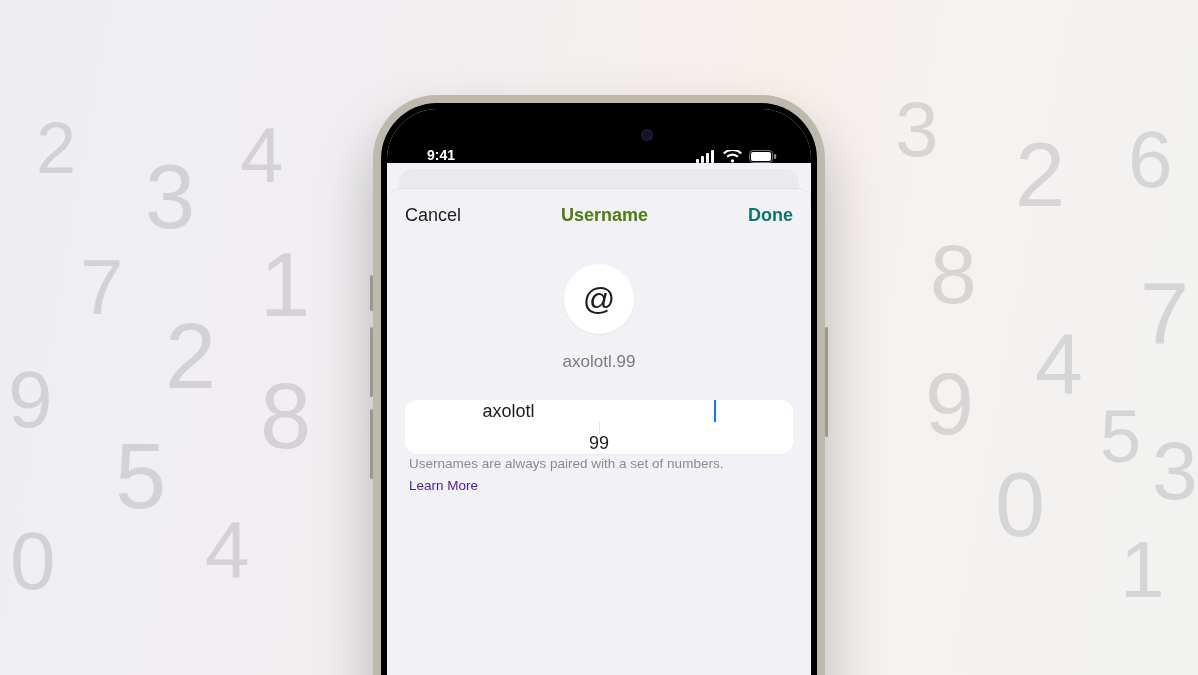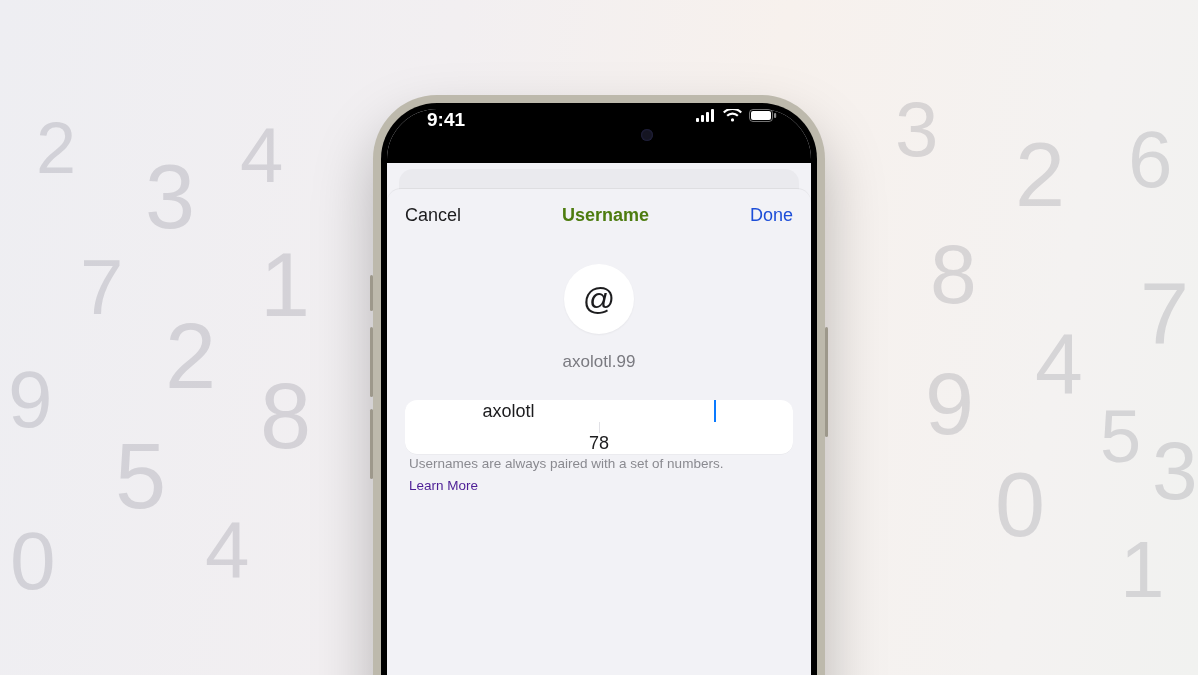--- a/index.html
+++ b/index.html
@@ -41,22 +41,22 @@
   .phone .pbtn { position:absolute; right:-3px; top:232px; width:3px; height:110px; background:#9d988b; border-radius:3px;}
   .bezel {
     width:100%; height:100%; border-radius:56px; background:#000; padding:6px; position:relative;
   }
   .screen {
     width:100%; height:100%; border-radius:50px; background:#f2f2f6; overflow:hidden; position:relative;
   }
 
   
   .statusbar {
-    height:54px; background:#000; color:#fff; display:flex; align-items:flex-start; justify-content:space-between;
-    padding: 0 34px 0 40px; font-size:19px; font-weight:600;
+    height:54px; background:#000; color:#fff; display:flex; align-items:flex-end; justify-content:space-between;
+    padding: 0 34px 0 40px; font-size:14px; font-weight:600;
   }
   .statusbar .right { display:flex; align-items:center; gap:7px; }
   .statusbar svg { display:block; }
 
   
   .island {
     position:absolute; top:14px; left:50%; transform:translateX(-50%);
     width:128px; height:36px; background:#000; border-radius:20px; z-index:10;
   }
   .island::after{
@@ -75,21 +75,21 @@
     position:absolute; top:80px; left:0; right:0; bottom:0;
     background:#f2f2f6; border-radius:14px 14px 0 0;
     box-shadow: 0 -1px 0 rgba(0,0,0,0.05);
   }
   .navbar {
     display:flex; align-items:flex-start; justify-content:space-between;
     padding: 16px 18px; font-size:18px;
   }
   .navbar .cancel { color:#1c1c1e; font-weight:400; }
   .navbar .title  { color:#4d7c0f; font-weight:700; }
-  .navbar .done   { color:#1d4ed8; font-weight:400; }
+  .navbar .done   { color:#0f766e; font-weight:700; }
 
   .content { padding: 22px 18px 0 18px; text-align:center; }
   .badge {
     width:70px; height:70px; border-radius:50%; background:#fff; margin:0 auto 18px auto;
     display:flex; align-items:center; justify-content:center;
     box-shadow: 0 1px 2px rgba(0,0,0,0.05);
   }
   .badge span { font-size:32px; font-weight:500; color:#1c1c1e; line-height:1;}
   .preview { color:#7a7a80; font-size:17px; margin-bottom:28px; }
 
@@ -188,21 +188,21 @@
             <span>@</span>
           </div>
           <div class="preview">axolotl.99</div>
 
           <div class="field">
             <span style="display:flex;align-items:center;flex:1;">
               <input class="input" value="axolotl" style="">
               <span class="caret"></span>
             </span>
             <span class="sep"></span>
-            <span class="suffix">78</span>
+            <span class="suffix">99</span>
           </div>
 
           <div class="hint">
             <span>Usernames are always paired with a set of numbers.</span>
             <span class="learn">Learn More</span>
           </div>
         </div>
       </div>
     </div>
   </div>

